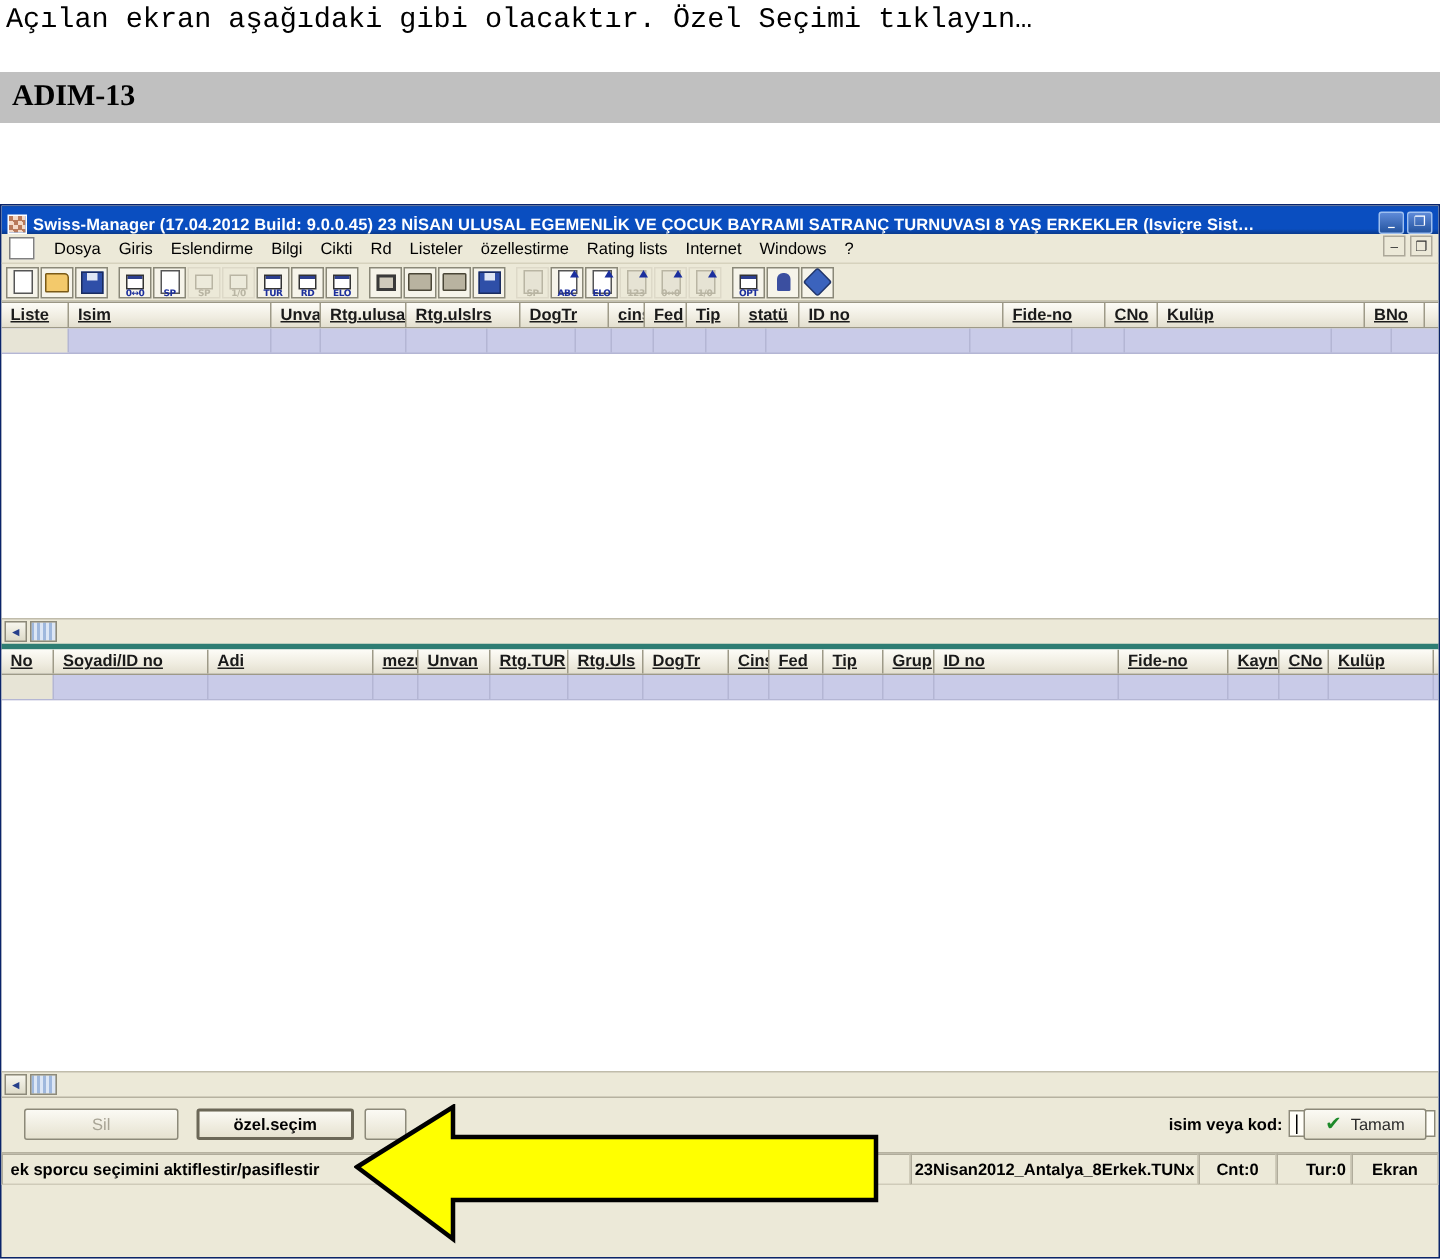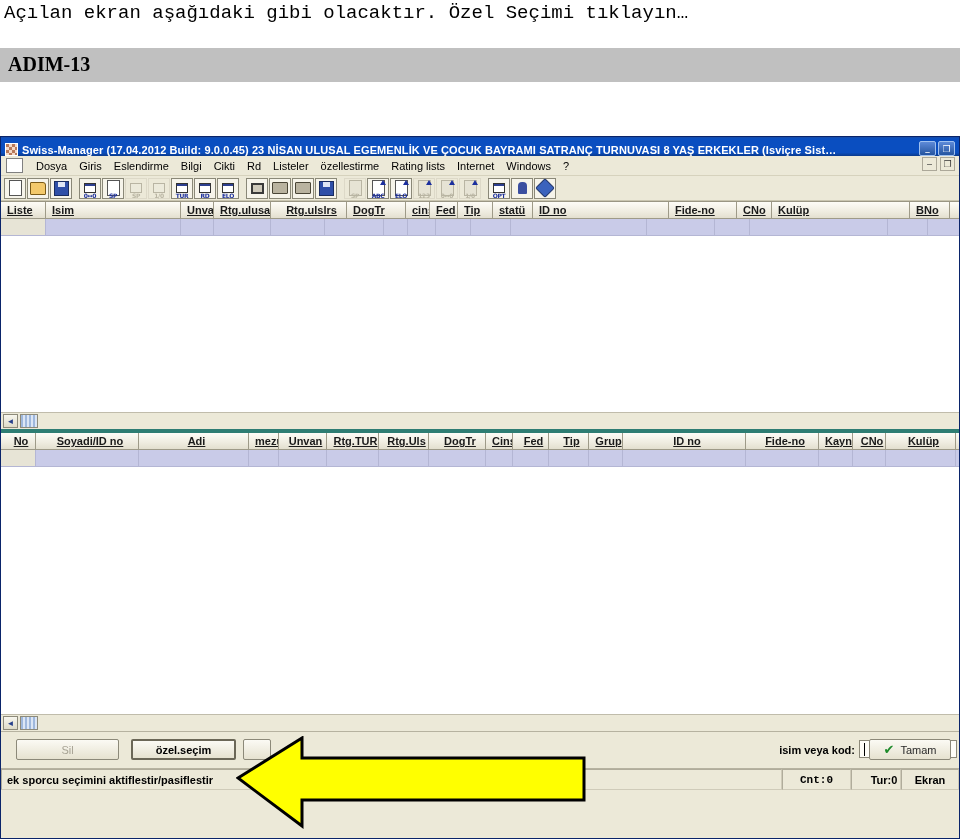--- a/index.html
+++ b/index.html
@@ -569,21 +569,21 @@
         <div class="blue-dia"></div>
       </div>
     </div>
 
   <div class="pane" style="height:210px;">
     <div class="hdr-row" id="top-hdr">
         <div class="hdr-cell" style="width: 45px;">Liste</div>
         <div class="hdr-cell" style="width: 135px;">Isim</div>
         <div class="hdr-cell" style="width: 33px;">Unvan</div>
         <div class="hdr-cell" style="width: 57px;">Rtg.ulusal</div>
-        <div class="hdr-cell" style="width: 76px; text-align: center;">Rtg.ulslrs</div>
+        <div class="hdr-cell" style="width: 76px;">Rtg.ulslrs</div>
         <div class="hdr-cell" style="width: 59px;">DogTr</div>
         <div class="hdr-cell" style="width: 24px;">cins</div>
         <div class="hdr-cell" style="width: 28px;">Fed</div>
         <div class="hdr-cell" style="width: 35px;">Tip</div>
         <div class="hdr-cell" style="width: 40px;">statü</div>
         <div class="hdr-cell" style="width: 136px;">ID no</div>
         <div class="hdr-cell" style="width: 68px;">Fide-no</div>
         <div class="hdr-cell" style="width: 35px;">CNo</div>
         <div class="hdr-cell" style="width: 138px;">Kulüp</div>
         <div class="hdr-cell" style="width: 40px;">BNo</div>
@@ -610,21 +610,21 @@
 
   <div class="hscroll">
     <div class="sb-btn left">
       <span>◄</span>
     </div>
     <div class="sb-thumb"></div>
   </div>
 
   <div class="teal-bar"></div>
 
-  <div class="pane" style="height:281px;border-top:none;text-align:center;">
+  <div class="pane" style="height:281px;border-top:none;">
     <div class="hdr-row" id="bot-hdr">
         <div class="hdr-cell" style="width: 35px;">No</div>
         <div class="hdr-cell" style="width: 103px;">Soyadi/ID no</div>
         <div class="hdr-cell" style="width: 110px;">Adi</div>
         <div class="hdr-cell" style="width: 30px;">mezu</div>
         <div class="hdr-cell" style="width: 48px;">Unvan</div>
         <div class="hdr-cell" style="width: 52px;">Rtg.TUR</div>
         <div class="hdr-cell" style="width: 50px;">Rtg.Uls</div>
         <div class="hdr-cell" style="width: 57px;">DogTr</div>
         <div class="hdr-cell" style="width: 27px;">Cins</div>
@@ -677,21 +677,22 @@
     </div>
 
     <div class="wbtn" style="right:8px;width:82px;">
       <span class="check">✔</span>
       <span>Tamam</span>
     </div>
   </div>
 
   <div class="status-bar">
     <div class="st-cell st-grow">ek sporcu seçimini aktiflestir/pasiflestir</div>
-    <div class="st-cell" style="width:69px;justify-content:center;font-family:Liberation Mono, monospace;">Cnt:0</div>
+    <div class="st-cell" style="width:192px;justify-content:center;">23Nisan2012_Antalya_8Erkek.TUNx</div>
+    <div class="st-cell" style="width:52px;justify-content:center;">Cnt:0</div>
     <div class="st-cell" style="width:50px;justify-content:center;padding-left:21px;">Tur:0</div>
     <div class="st-cell" style="width:58px;justify-content:center;">Ekran</div>
   </div>
 </div>
 
 <svg class="arrow-annot" viewBox="0 0 350 98">
   <polygon points="2,42 66,2 66,22 348,22 348,64 66,64 66,90" fill="#ffff00" stroke="#000000" stroke-width="3" stroke-linejoin="miter"></polygon>
 </svg>
 
 </body></html>

